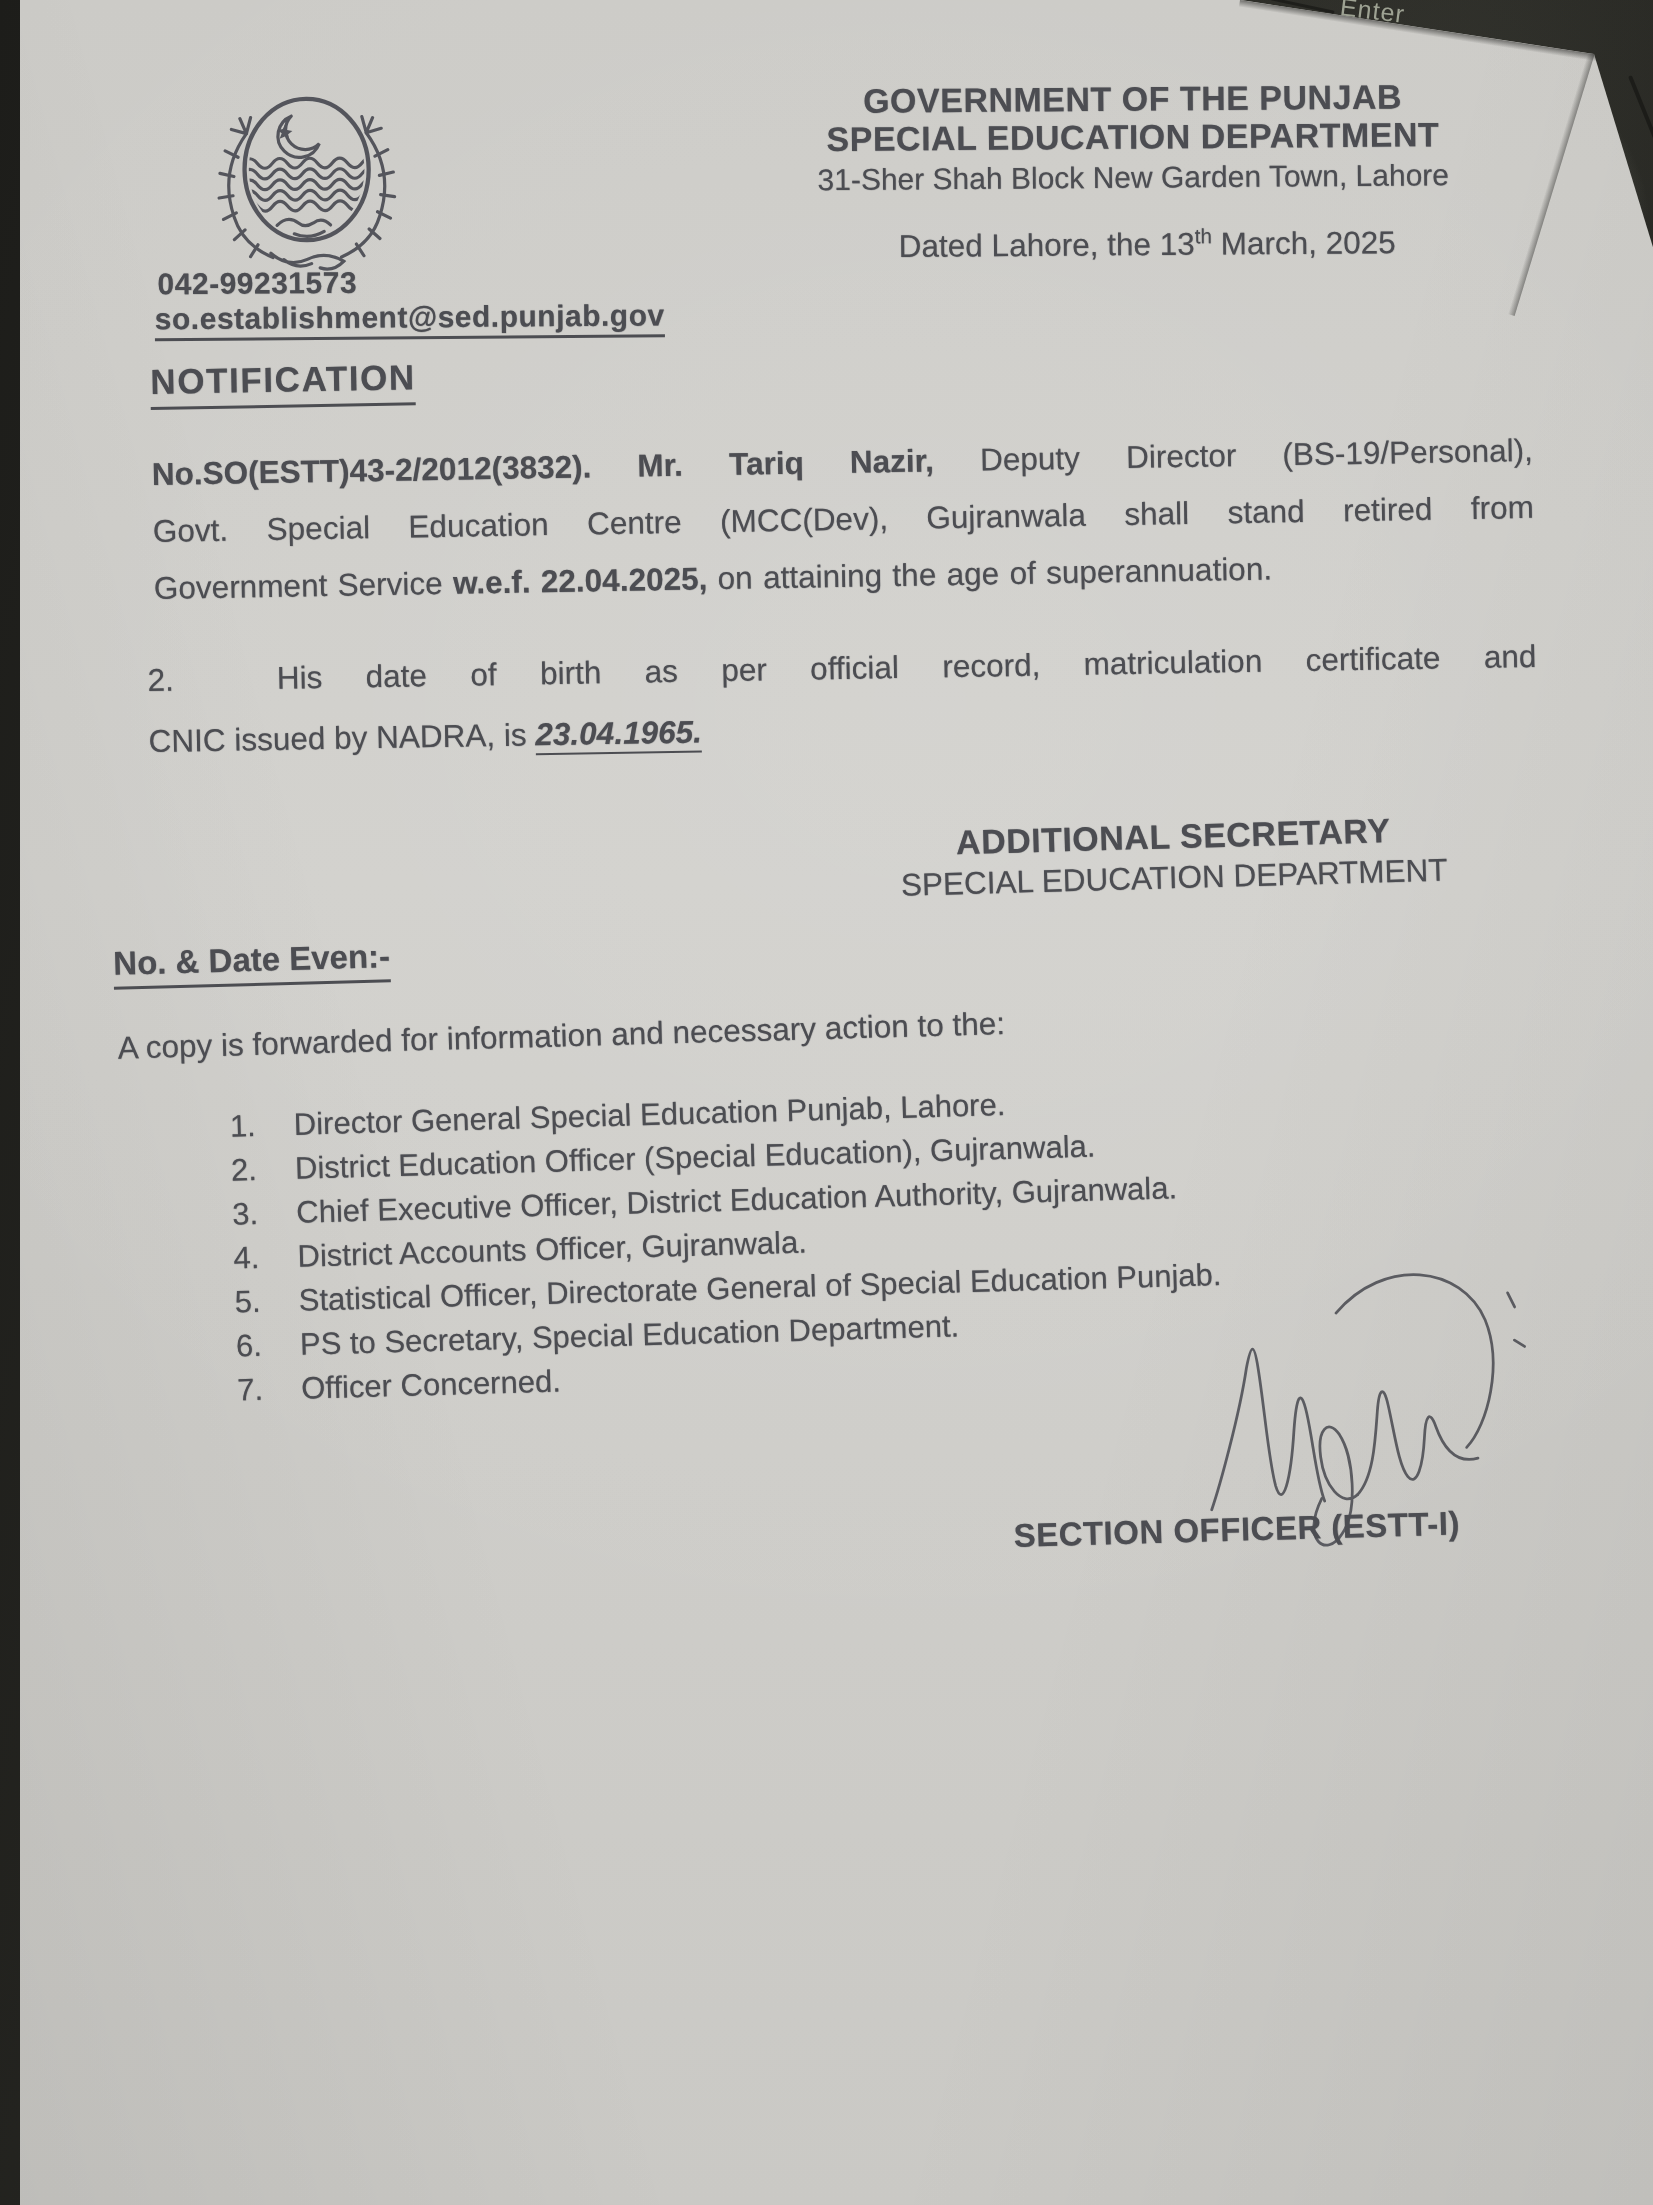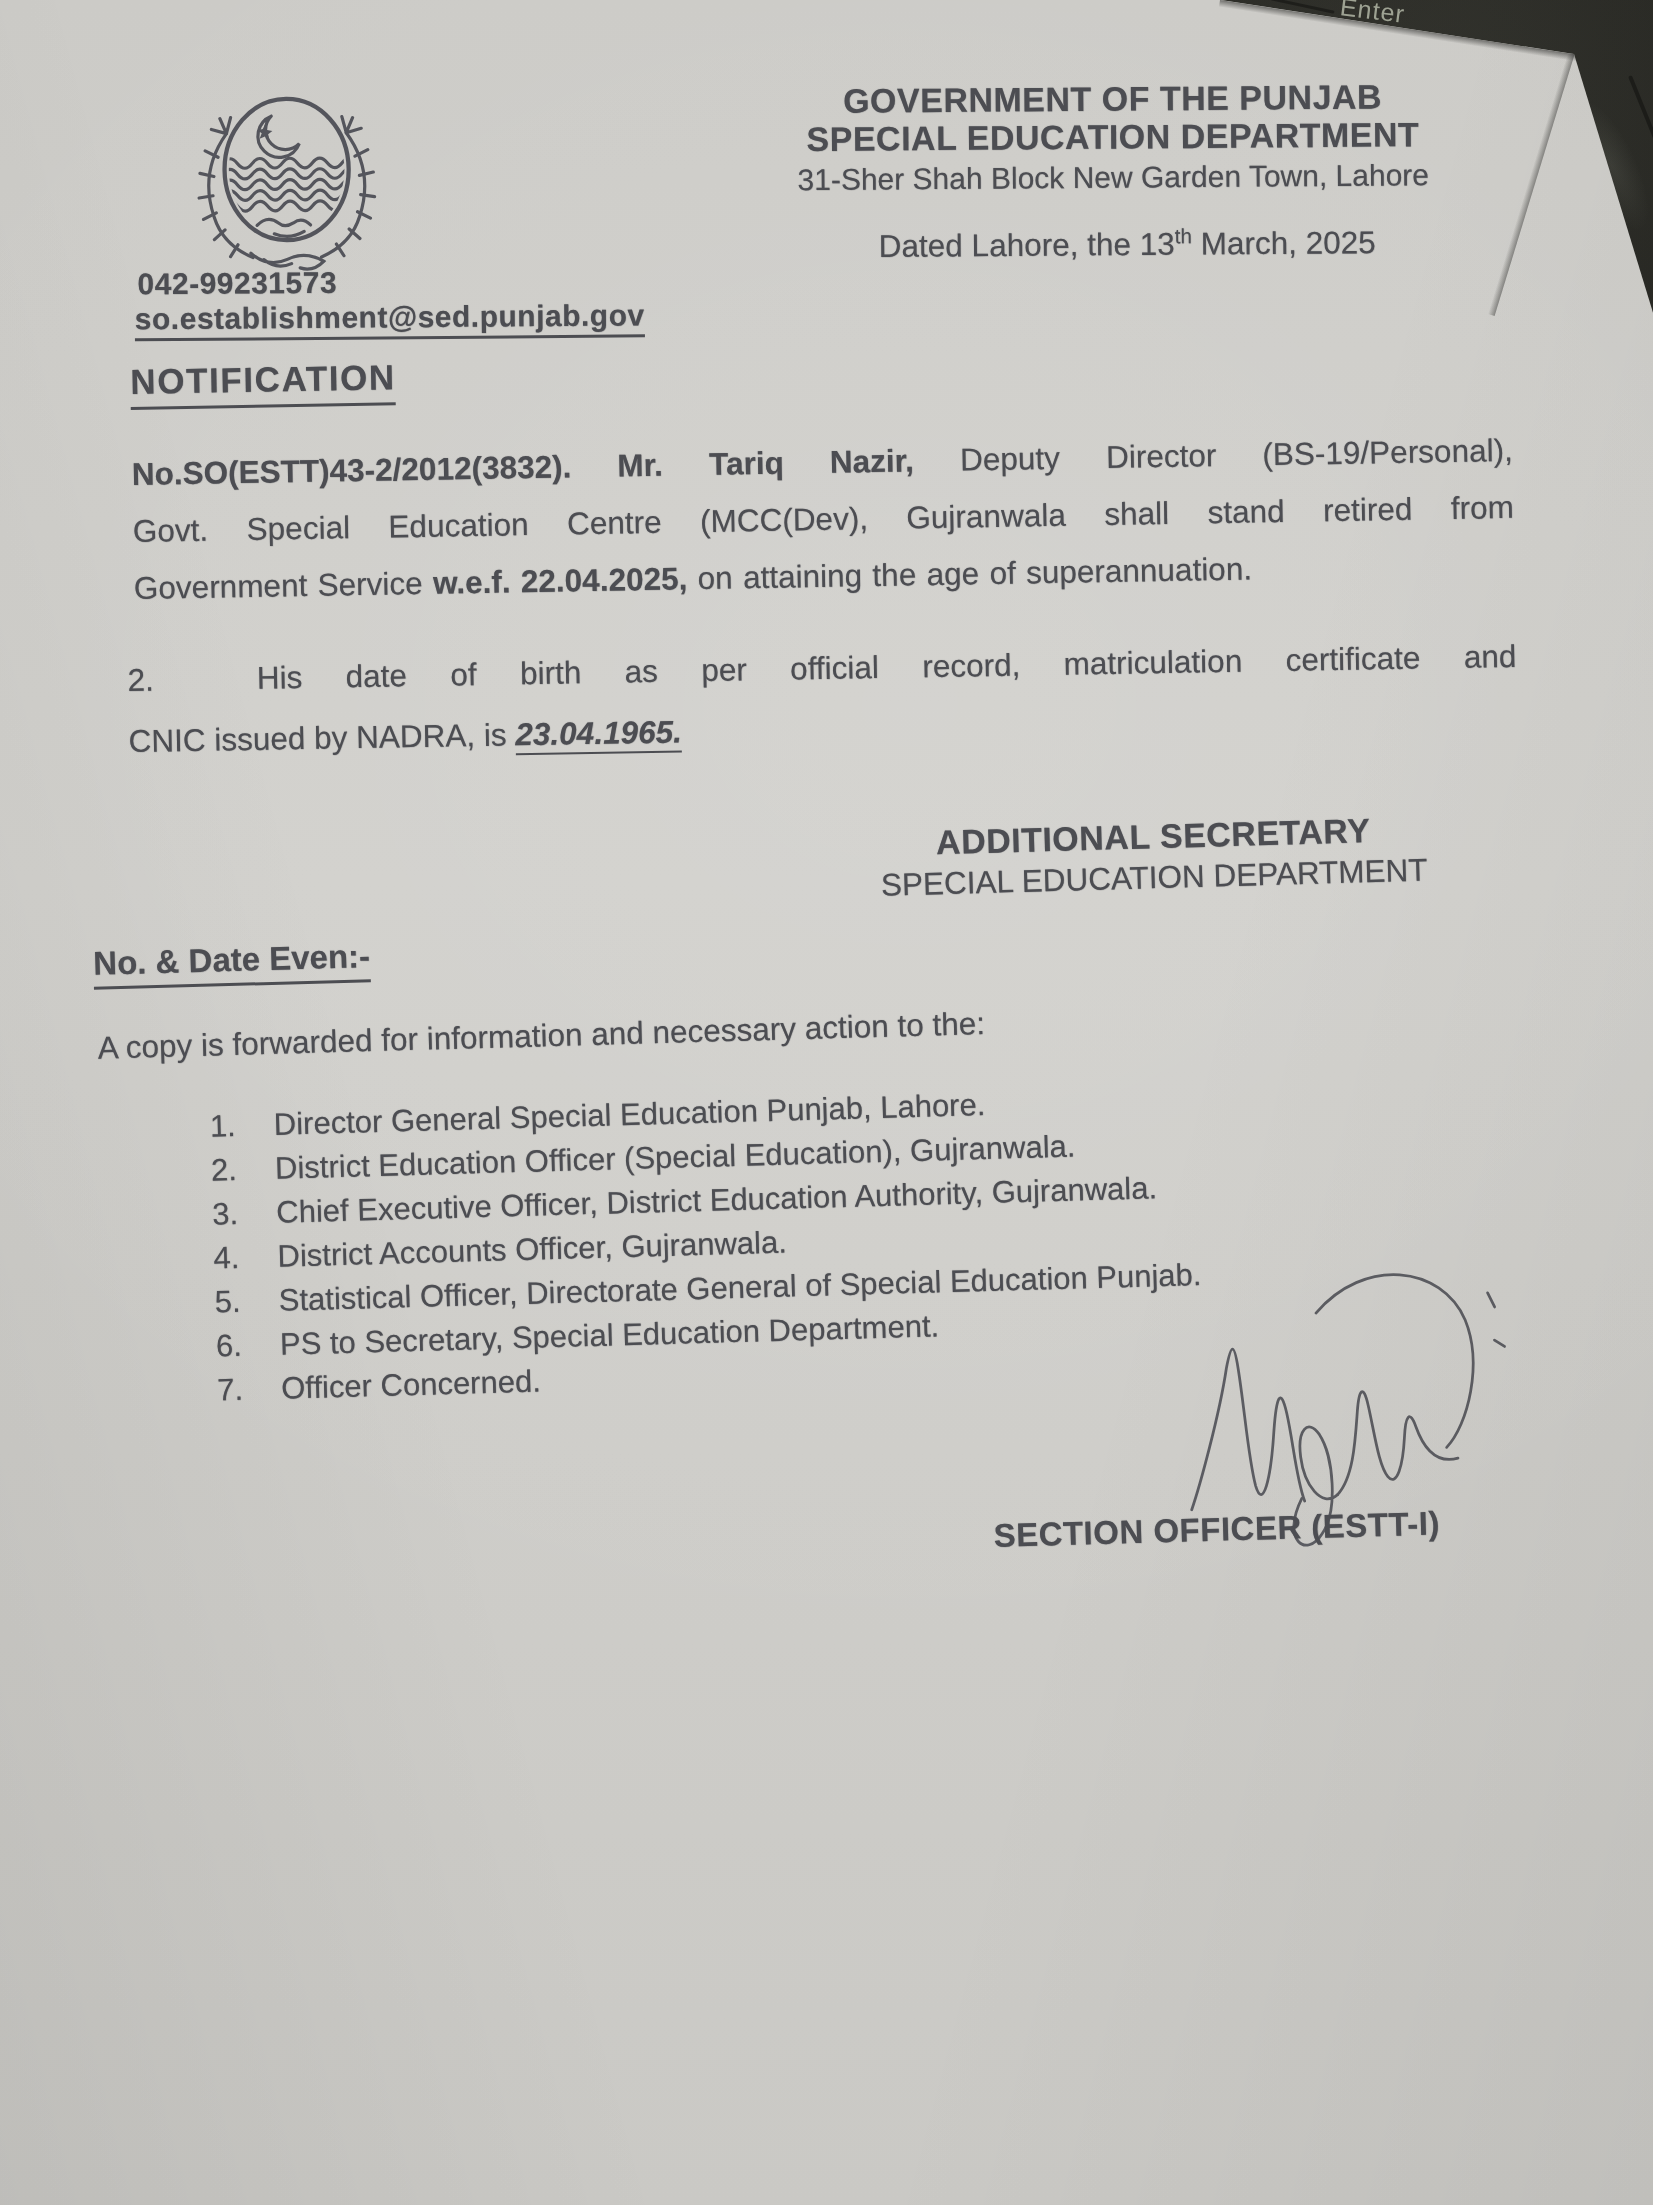--- a/index.html
+++ b/index.html
@@ -23,20 +23,21 @@
   .streak{position:absolute;left:1541px;top:141px;width:141px;height:49px;
     background:radial-gradient(closest-side, rgba(200,205,190,.10), transparent);transform:rotate(65deg);}
   
   .paper{position:absolute;inset:0;
     clip-path:polygon(0 0,1221px 0,1574px 54px,1654px 316px,1654px 2205px,0 2205px);
     background:
       radial-gradient(ellipse 110% 70% at 55% 32%, rgba(255,255,255,.09), transparent 65%),
       linear-gradient(285deg, rgba(0,0,0,.05), transparent 35%),
       linear-gradient(75deg, rgba(0,0,0,.06), transparent 30%),
       linear-gradient(to bottom,#cccbc7,#d1d0cc 40%,#cac9c5);
+    margin-left: 20px;
   }
   .edgeA{position:absolute;left:1220px;top:0;width:361px;height:6.5px;
     transform:rotate(8.7deg);transform-origin:0 0;
     background:linear-gradient(to bottom,rgba(40,40,38,.55),rgba(40,40,38,0));}
   .edgeB{position:absolute;left:1568px;top:52px;width:6.5px;height:274px;
     transform:rotate(17deg);transform-origin:0 0;
     background:linear-gradient(to right,rgba(40,40,38,0),rgba(40,40,38,.45));}
   
   .ink{color:#4c4d52;text-shadow:0 0 1.1px rgba(76,77,82,.45),0.5px 0.5px 0.5px rgba(76,77,82,.18);}
   .grp{position:absolute;inset:0;}

